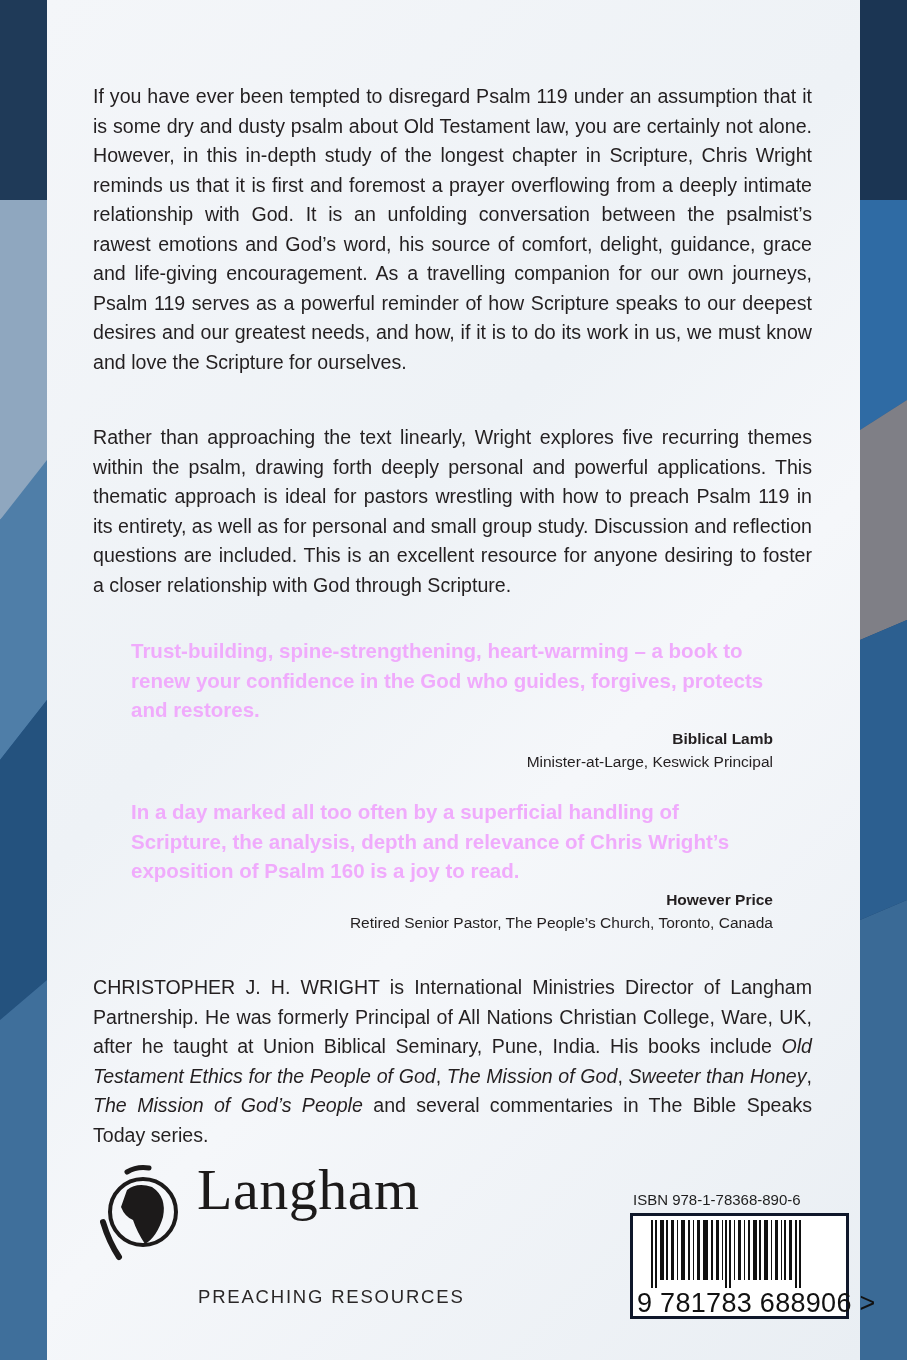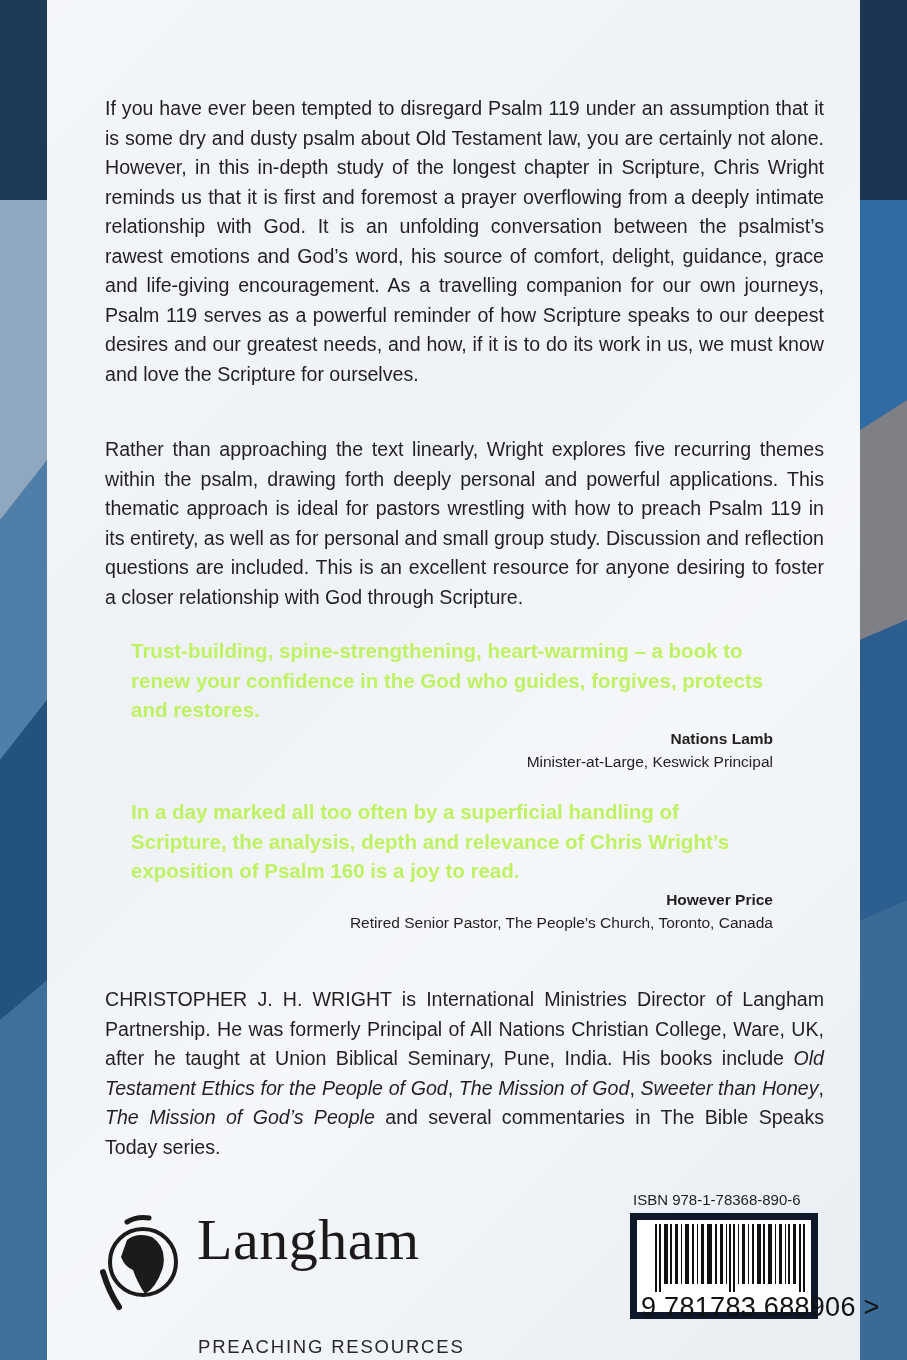--- a/index.html
+++ b/index.html
@@ -13,47 +13,47 @@
     background:
       linear-gradient(160deg, rgba(20,45,75,0.9) 0%, rgba(40,100,160,0.6) 30%, rgba(25,70,120,0.85) 60%, rgba(15,40,70,0.95) 100%);
   }
   .panel {
     position:absolute; left:47px; top:0; width:813px; height:1360px;
     background:linear-gradient(135deg, #f4f6f9 0%, #eef2f6 40%, #f5f7fa 60%, #e9eef3 100%);
   }
   .body-text {
     position:absolute; left:93px; width:719px;
     font-size:19.6px; line-height:29.5px; color:#231f20;
-    text-align:justify; margin:12px;
+    text-align:justify; margin:0;
   }
   .quote {
     position:absolute; left:131px; width:643px;
-    font-size:20.5px; line-height:29.5px; color:#bef264;
+    font-size:20.5px; line-height:29.5px; color:#f0abfc;
     font-weight:bold; margin:0; text-align:left;
   }
   .attrib { position:absolute; right:134px; text-align:right; color:#231f20; }
   .attrib .name { font-size:15.5px; font-weight:bold; line-height:23px; }
   .attrib .role { font-size:15.5px; line-height:23px; }
   .bio i { font-style:italic; }
-  .logo { position:absolute; left:97px; top:1212px; }
+  .logo { position:absolute; left:97px; top:1162px; }
   .logo-word {
     position:absolute; left:100px; top:-6px;
     font-family:"Liberation Serif", "DejaVu Serif", serif;
     font-size:58px; color:#1c1a1a; letter-spacing:0.5px;
   }
   .logo-sub {
     position:absolute; left:101px; top:80px; white-space:nowrap;
     font-size:18.5px; letter-spacing:1.8px; color:#2a2727;margin-top:44px;
   }
   .isbn-label {
     position:absolute; left:633px; top:1191px; font-size:15px; color:#1e1e1e;
   }
   .barcode {
-    position:absolute; left:630px; top:1213px; width:188px; height:106px;
-    background:#fff; border:7px solid #0f172a; box-sizing:border-box;
+    position:absolute; left:630px; top:1213px; width:219px; height:106px;
+    background:#fff; border:3px solid #0f172a; box-sizing:border-box;
   }
   .barcode .bars { position:absolute; left:18px; top:4px; width:155px; height:68px; }
   .barcode .digits {
     position:absolute; left:4px; top:72px; font-size:27px; color:#111;
     letter-spacing:0.3px; white-space:nowrap;
   }
 </style>
 </head>
 <body>
 
@@ -72,21 +72,21 @@
   </svg>
 </div>
 
 <div class="panel"></div>
 
 <p class="body-text" style="top:82px">If you have ever been tempted to disregard Psalm 119 under an assumption that it is some dry and dusty psalm about Old Testament law, you are certainly not alone. However, in this in-depth study of the longest chapter in Scripture, Chris Wright reminds us that it is first and foremost a prayer overflowing from a deeply intimate relationship with God. It is an unfolding conversation between the psalmist’s rawest emotions and God’s word, his source of comfort, delight, guidance, grace and life-giving encouragement. As a travelling companion for our own journeys, Psalm 119 serves as a powerful reminder of how Scripture speaks to our deepest desires and our greatest needs, and how, if it is to do its work in us, we must know and love the Scripture for ourselves.</p>
 <p class="body-text" style="top:423px">Rather than approaching the text linearly, Wright explores five recurring themes within the psalm, drawing forth deeply personal and powerful applications. This thematic approach is ideal for pastors wrestling with how to preach Psalm 119 in its entirety, as well as for personal and small group study. Discussion and reflection questions are included. This is an excellent resource for anyone desiring to foster a closer relationship with God through Scripture.</p>
 
 <p class="quote" style="top:636px">Trust-building, spine-strengthening, heart-warming – a book to renew your confidence in the God who guides, forgives, protects and restores.</p>
 <div class="attrib" style="top:727px">
-  <div class="name">Nations Lamb</div>
+  <div class="name">Biblical Lamb</div>
   <div class="role">Minister-at-Large, Keswick Principal</div>
 </div>
 
 <p class="quote" style="top:797px">In a day marked all too often by a superficial handling of Scripture, the analysis, depth and relevance of Chris Wright’s exposition of Psalm 160 is a joy to read.</p>
 <div class="attrib" style="top:888px">
   <div class="name">However Price</div>
   <div class="role">Retired Senior Pastor, The People’s Church, Toronto, Canada</div>
 </div>
 
 <p class="body-text bio" style="top:973px"><span>CHRISTOPHER J. H. WRIGHT is International Ministries Director of Langham Partnership. He was formerly Principal of All Nations Christian College, Ware, UK, after he taught at Union Biblical Seminary, Pune, India. His books include </span><i>Old Testament Ethics for the People of God</i><span>, </span><i>The Mission of God</i><span>, </span><i>Sweeter than Honey</i><span>, </span><i>The Mission of God’s People</i><span> and several commentaries in The Bible Speaks Today series.</span></p>

